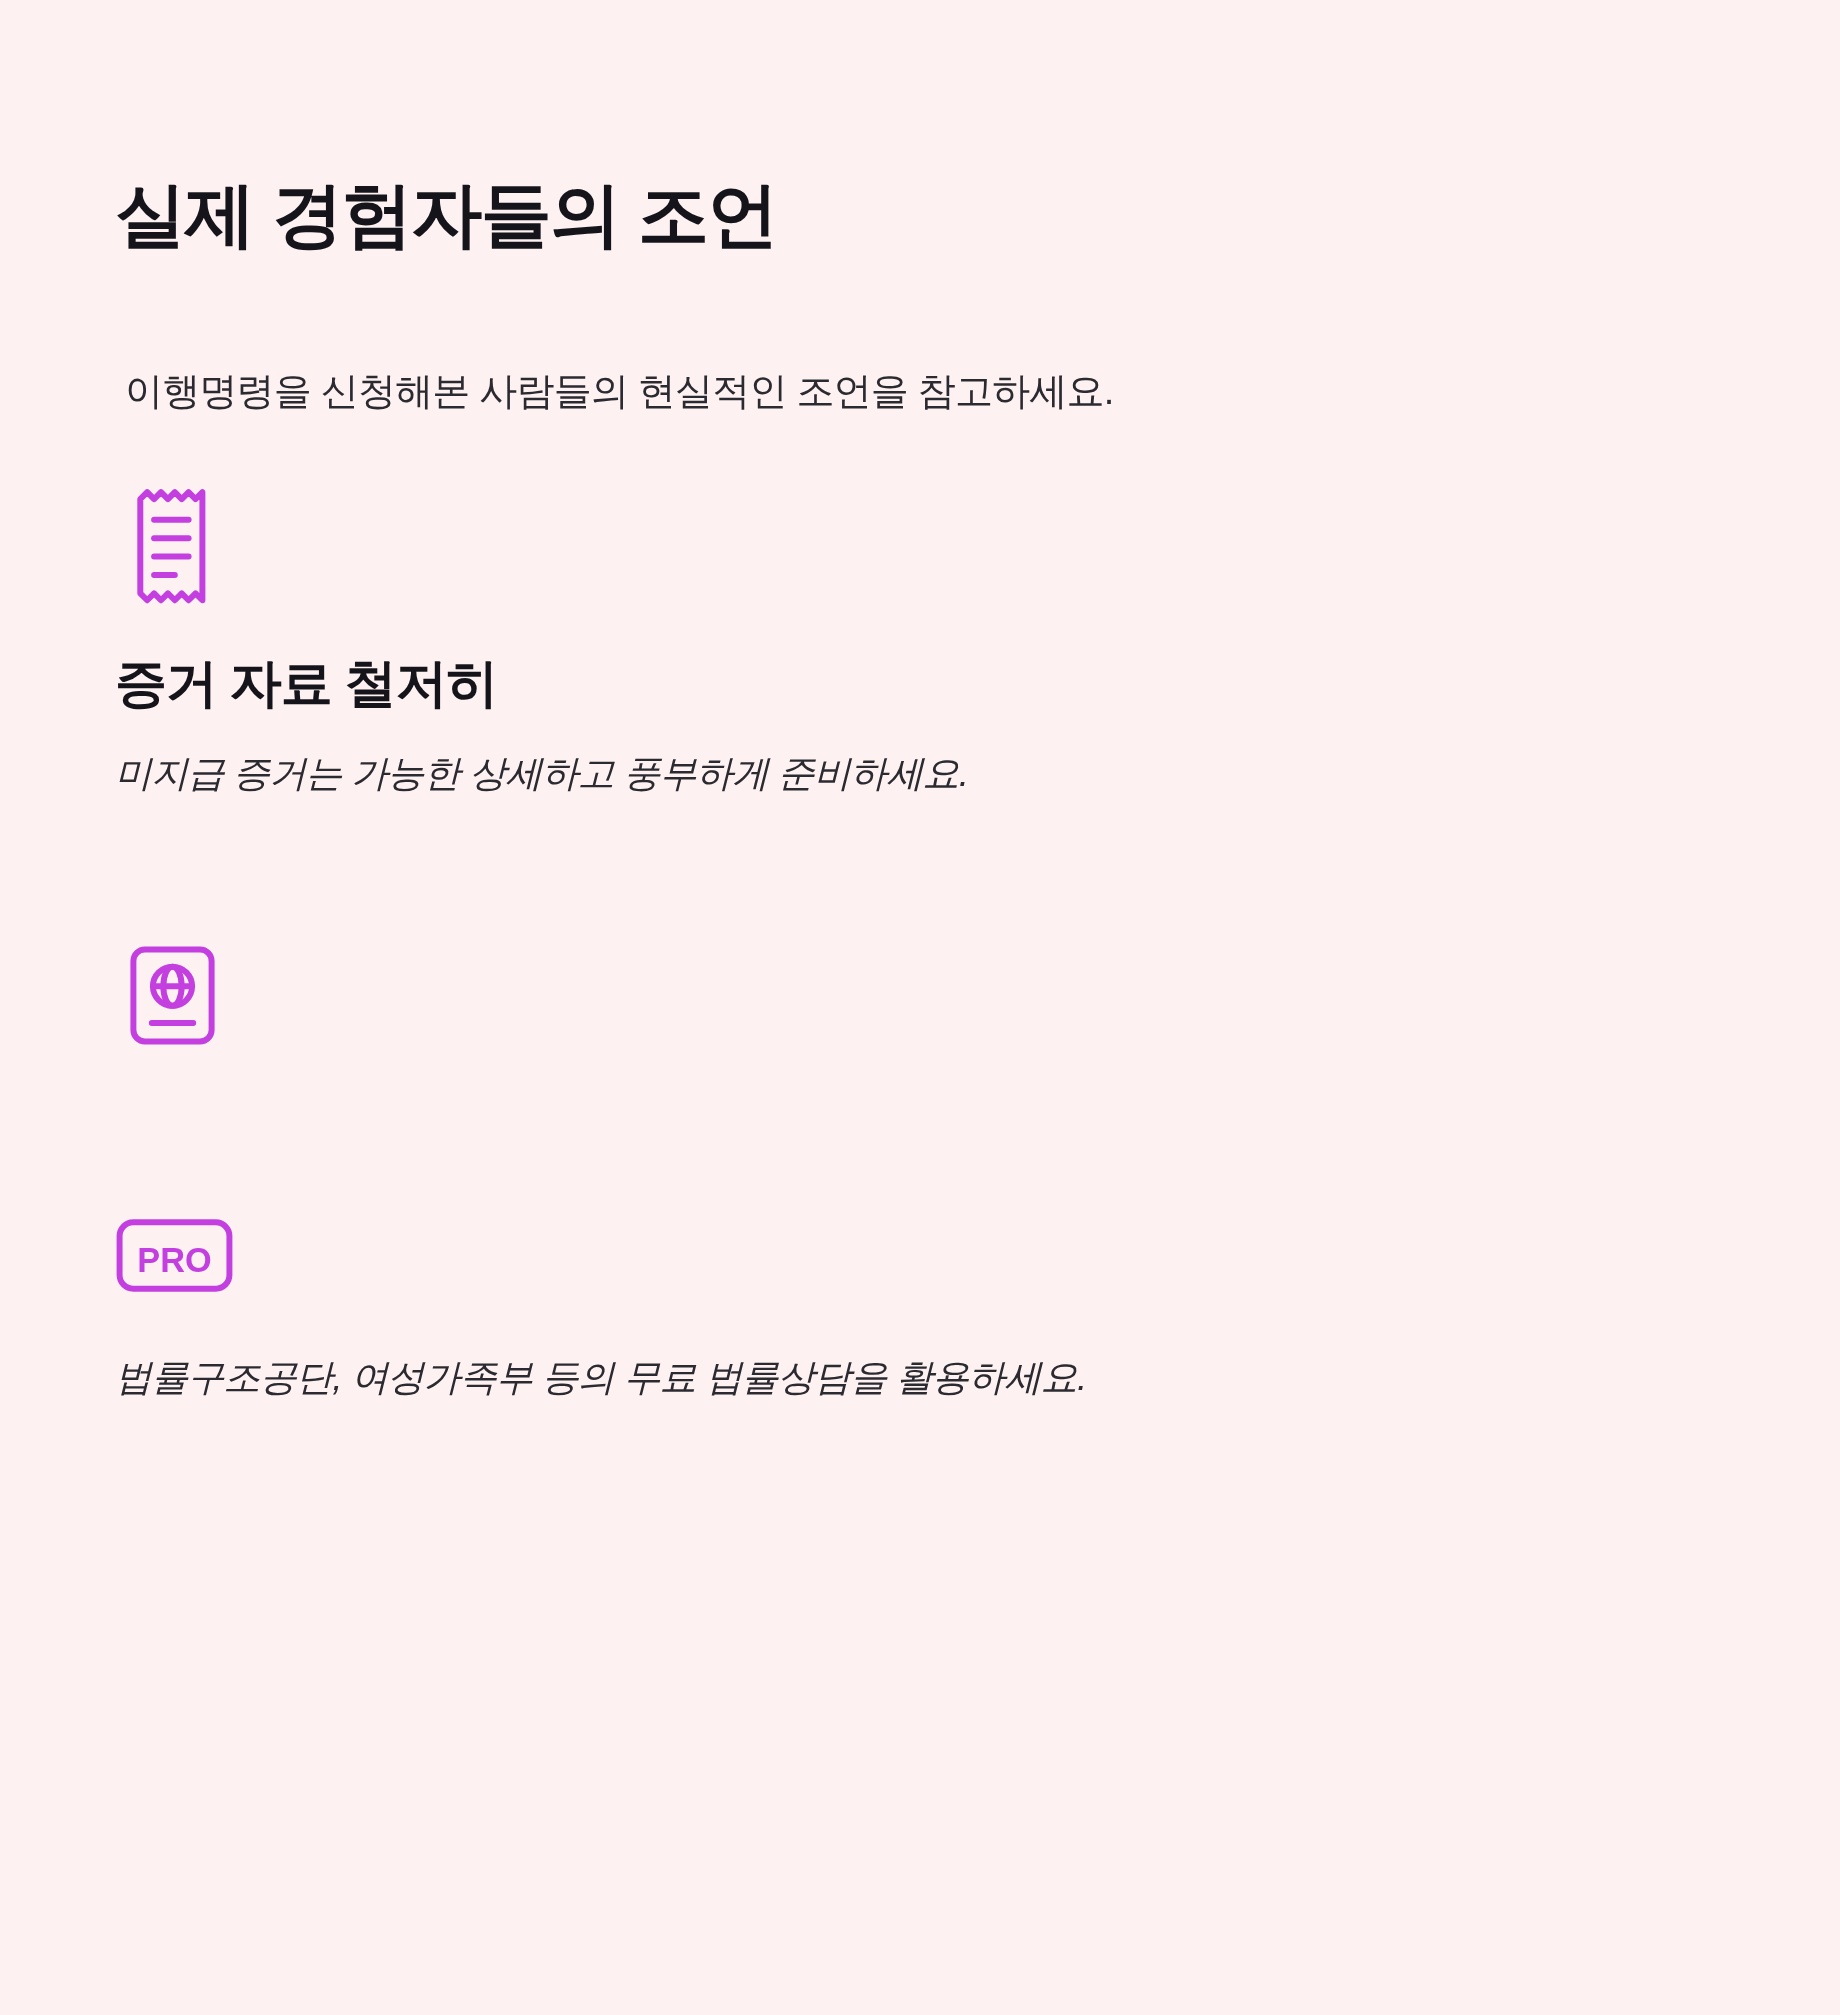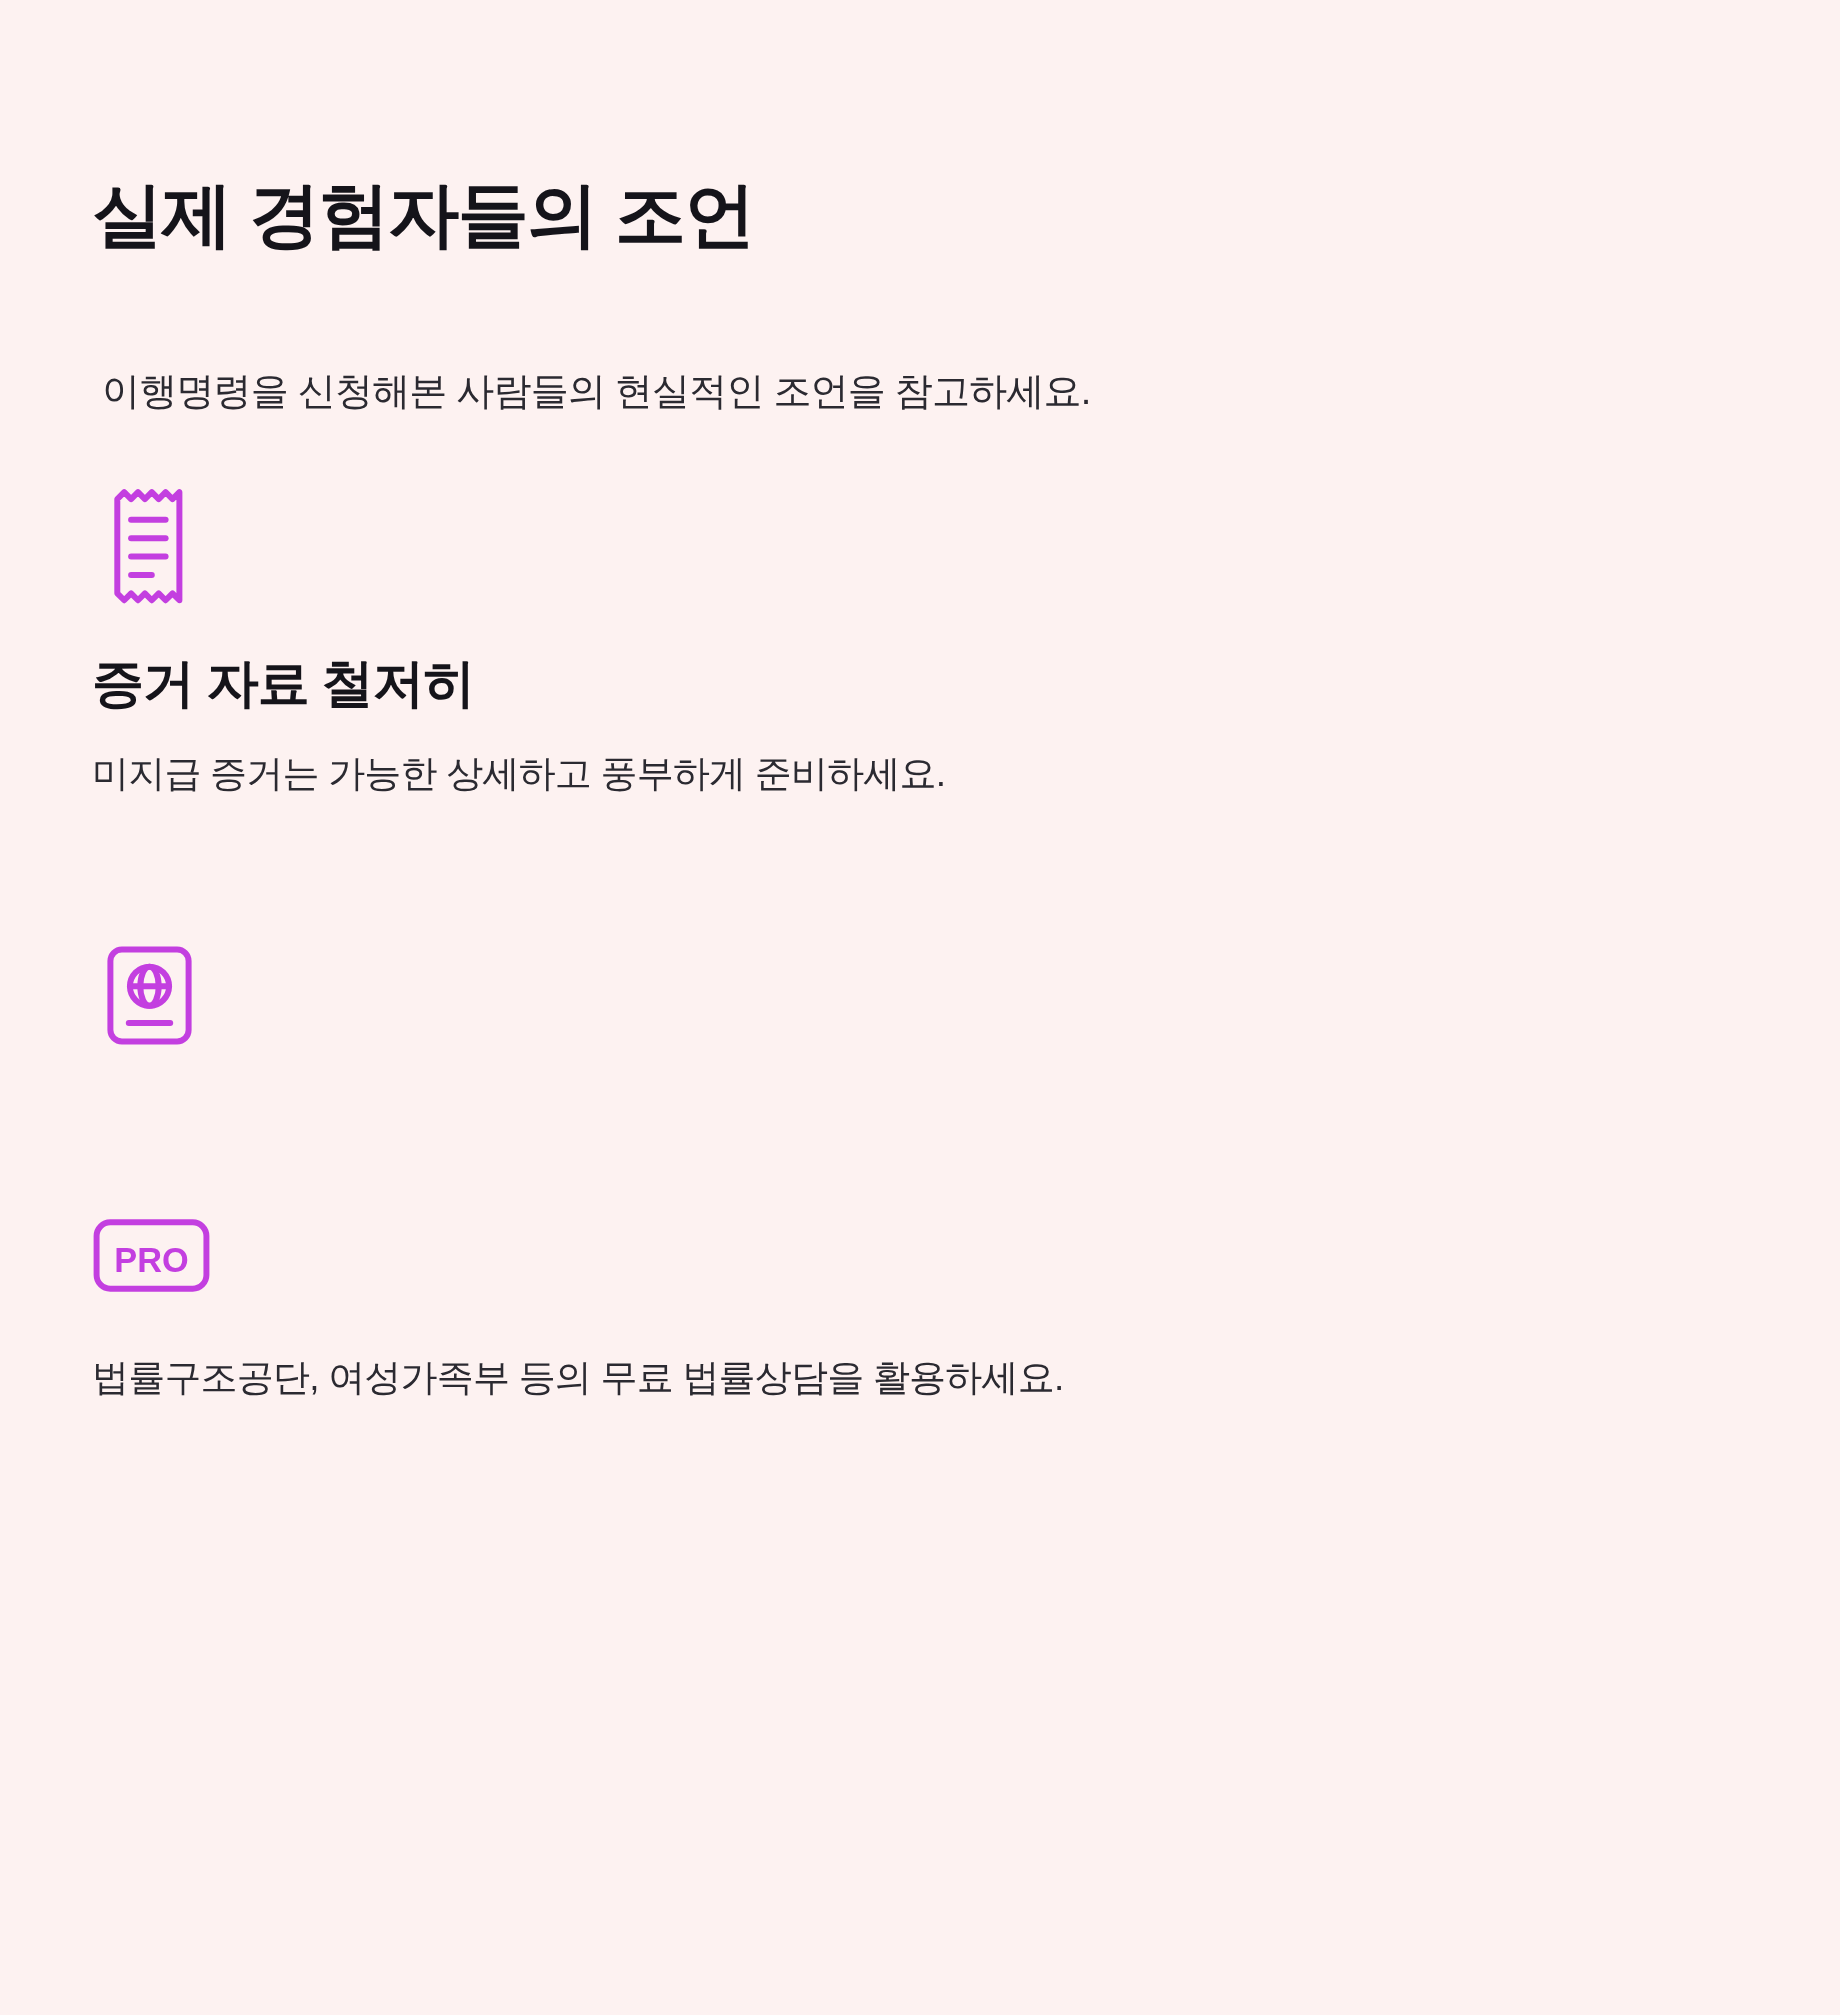--- a/index.html
+++ b/index.html
@@ -13,21 +13,21 @@
     background: #fdf2f1;
     font-family: "Liberation Sans", "DejaVu Sans", sans-serif;
     -webkit-font-smoothing: antialiased;
     overflow: hidden;
   }
   .page {
     position: relative;
     width: 1840px;
     height: 2015px;
     box-sizing: border-box;
-    padding: 0 92px;
+    padding: 0 115px;
   }
   .page-title {
     margin: 0;
     padding-top: 175px;
     font-size: 71px;
     line-height: 1.12;
     font-weight: 800;
     letter-spacing: -1.5px;
     color: #15141a;
   }
@@ -70,20 +70,21 @@
     color: #15141a;
   }
   .tip-desc {
     margin: 0;
     padding-top: 31px;
     font-size: 37px;
     line-height: 1.45;
     font-weight: 400;
     letter-spacing: -0.8px;
     color: #2b2a31;
+    font-style: italic;
   }
   .tip-gap {
     height: 75px;
   }
 </style>
 </head>
 <body>
 
 <div class="page">
 

